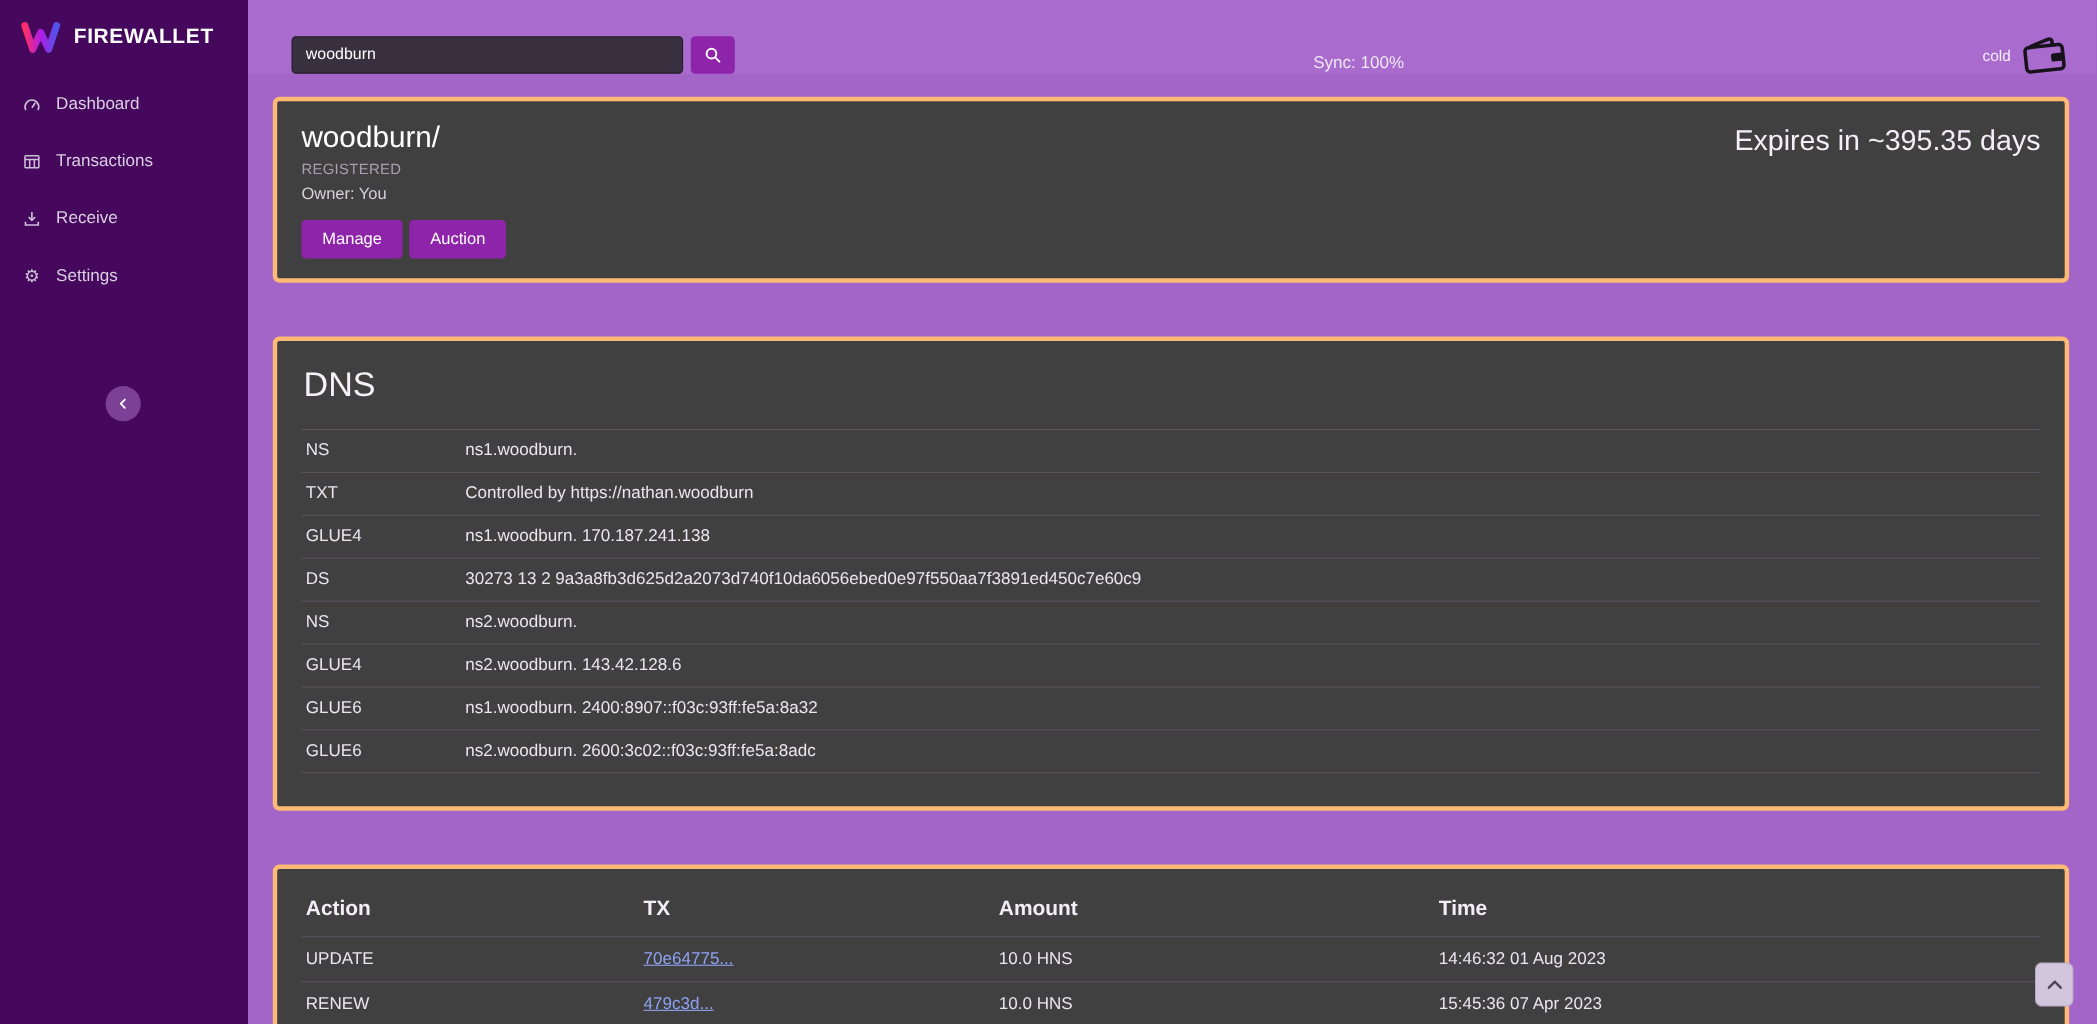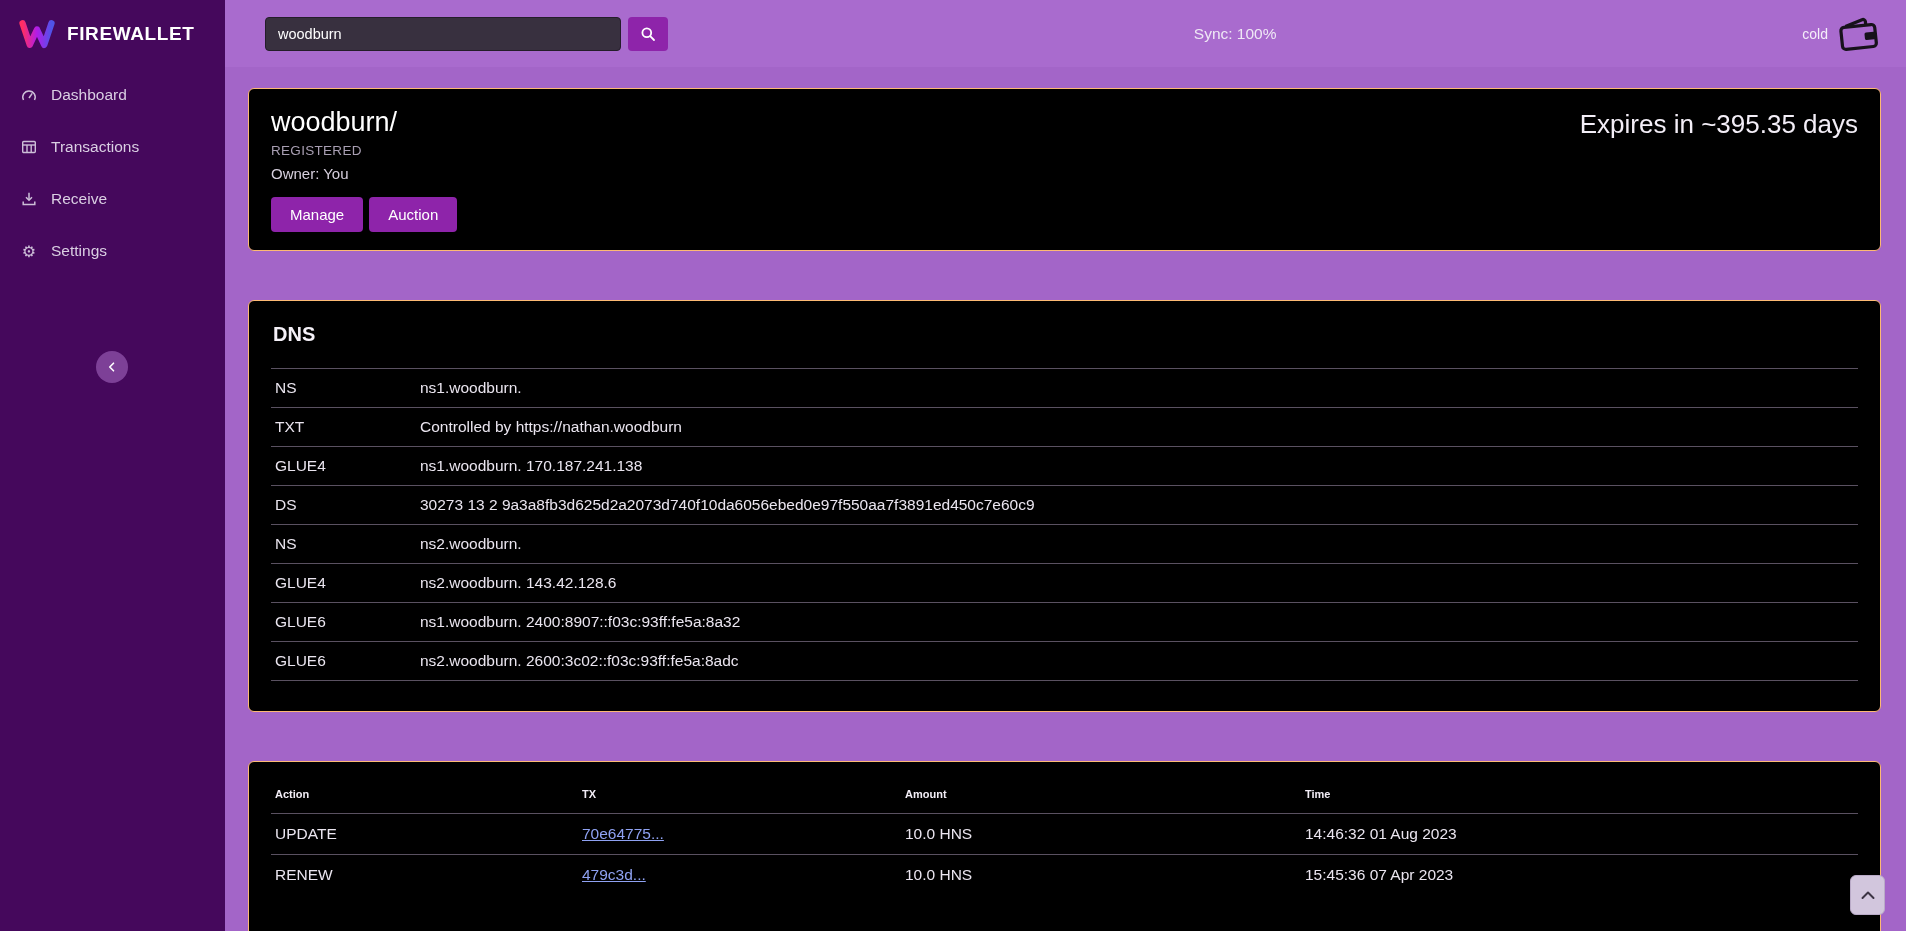--- a/index.html
+++ b/index.html
@@ -15,53 +15,53 @@
   .nav-item { display:flex; align-items:center; gap:13px; height:44px; margin-bottom:8px;
     padding:0 20px; font-size:15.5px; color:#dacfe3; cursor:pointer; }
   .nav-icon { width:18px; display:flex; justify-content:center; align-items:center;
     color:#cdbfd8; font-size:16px; }
   .collapse-btn { position:absolute; left:96px; top:351px; width:32px; height:32px;
     border-radius:50%; background:#7d4097; border:none; cursor:pointer;
     display:flex; align-items:center; justify-content:center; }
 
   
   .topbar { margin-left:225px; height:67px; background:#a96bce;
-    display:flex; align-items:center; padding:0 26px 0 40px; }
+    display:flex; align-items:flex-end; padding:0 26px 0 40px; }
   .search-group { display:flex; align-items:center; gap:7px; }
   .search-input { width:356px; height:34px; background:#38303f; border:1px solid #241d2a;
     border-radius:4px; color:#ffffff; padding:0 12px; font-size:14.5px; outline:none; }
   .search-btn { width:40px; height:34px; background:#8e24aa; border:none; border-radius:4px;
     display:flex; align-items:center; justify-content:center; cursor:pointer; }
   .topbar-middle { flex:1; text-align:center; color:#efe8f5; font-size:15.5px; }
   .topbar-right { display:flex; align-items:center; gap:10px; color:#f5eef9; font-size:14px; }
   .wallet-icon-wrap { cursor:pointer; transform:rotate(-6deg); display:flex; }
 
   
   .main { margin-left:225px; padding:21px 25px 0 23px; }
-  .card { background:#000000; border:1px solid #fdba74; border-radius:6px;
+  .card { background:#404040; border:4px solid #fdba74; border-radius:6px;
     color:#e9e4ee; padding:18px 22px; margin-bottom:49px; }
 
   .domain-card { display:flex; justify-content:space-between; align-items:flex-start; min-height:161px; }
   .domain-title { font-size:27px; color:#ffffff; font-weight:400; }
   .domain-status { font-size:13.5px; color:#a99fb3; margin-top:5px; letter-spacing:.3px; }
   .domain-owner { font-size:15px; color:#d6cfdd; margin-top:7px; }
   .btn-row { display:flex; gap:6px; margin-top:15px; }
   .btn { background:#8e24aa; color:#ffffff; border:none; border-radius:4px;
     padding:9px 19px; font-size:15px; cursor:pointer; }
   .expiry { font-size:26px; color:#f3eef7; font-weight:400; margin-top:2px; }
 
-  .section-heading { font-size:20px; font-weight:700; color:#f5f1f8; margin:4px 0 22px 2px; }
+  .section-heading { font-size:31px; font-weight:400; color:#f5f1f8; margin:4px 0 22px 2px; }
 
   table { width:100%; border-collapse:collapse; font-size:15.5px; }
   .dns-table { border-bottom:1px solid #5a5161;margin-top:16px; }
   .dns-table td { padding:10px 4px; border-top:1px solid #5a5161; color:#eae5ef; }
   .rec-type { width:145px; }
 
   .history-table th { text-align:left; font-weight:bold; padding:8px 4px 13px;
-    font-size:11px; color:#f2edf6; }
+    font-size:19px; color:#f2edf6; }
   .history-table td { padding:11px 4px; border-top:1px solid #5a5161; color:#eae5ef; }
   .col-action { width:307px; } .col-tx { width:323px; } .col-amount { width:400px; }
   .tx-link { color:#8fa2f2; text-decoration:underline; cursor:pointer; }
   .history-card { margin-bottom:0; min-height:300px; }
 
   .scroll-top { position:fixed; right:21px; bottom:16px; width:35px; height:40px;
     background:#d2c6dd; border:1px solid #b9aac7; border-radius:6px; cursor:pointer;
     display:flex; align-items:center; justify-content:center; z-index:20; }
 </style>
 </head>

